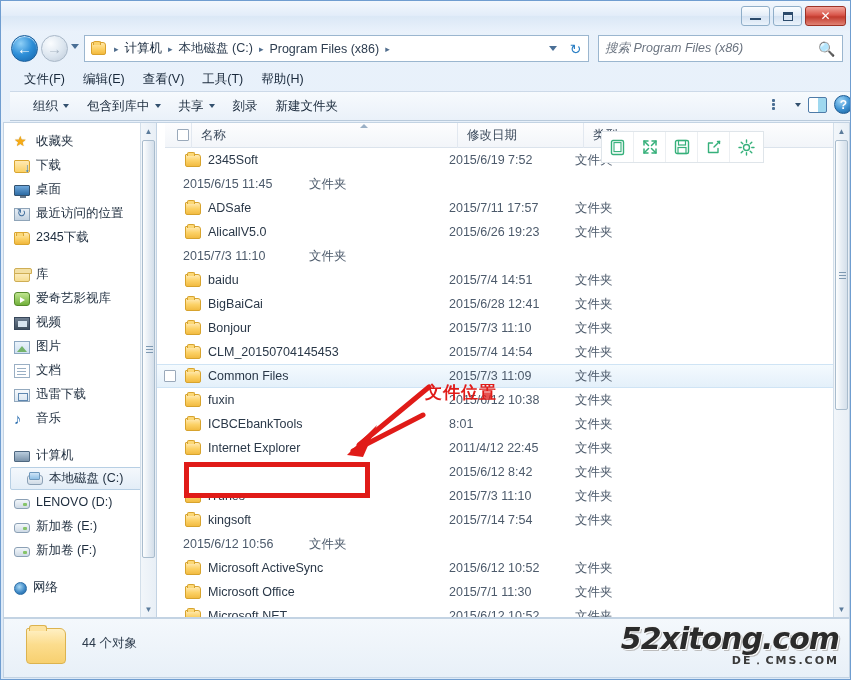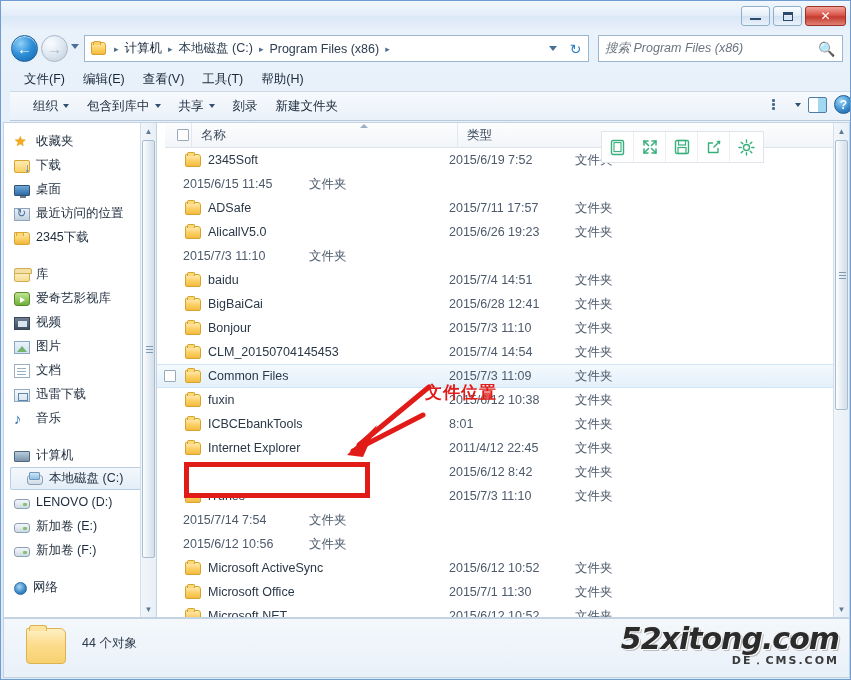--- a/index.html
+++ b/index.html
@@ -531,20 +531,23 @@
 
   <div id="list">
     <div id="colhdr">
       <div id="col-check" class="col">
         <div class="chk"></div>
       </div>
       <div id="col-name" class="col">
         <span>名称</span>
         <div id="sortmark"></div>
       </div>
+      <div id="col-date" class="col">
+        <span>修改日期</span>
+      </div>
       <div id="col-type" class="col">
         <span>类型</span>
       </div>
     </div>
 
     <div id="rows">
         <div class="row">
           <div class="rchk">
             <div class="chk"></div>
           </div>
@@ -697,20 +700,24 @@
           <div class="rname">
             <span class="fico"></span>
             <span>iTunes</span>
           </div>
           <div class="rdate">2015/7/3 11:10</div>
           <div class="rtype">文件夹</div>
         </div>
         <div class="row">
           <div class="rchk">
             <div class="chk"></div>
+          </div>
+          <div class="rname">
+            <span class="fico"></span>
+            <span>kingsoft</span>
           </div>
           <div class="rdate">2015/7/14 7:54</div>
           <div class="rtype">文件夹</div>
         </div>
         <div class="row">
           <div class="rchk">
             <div class="chk"></div>
           </div>
           <div class="rdate">2015/6/12 10:56</div>
           <div class="rtype">文件夹</div>

